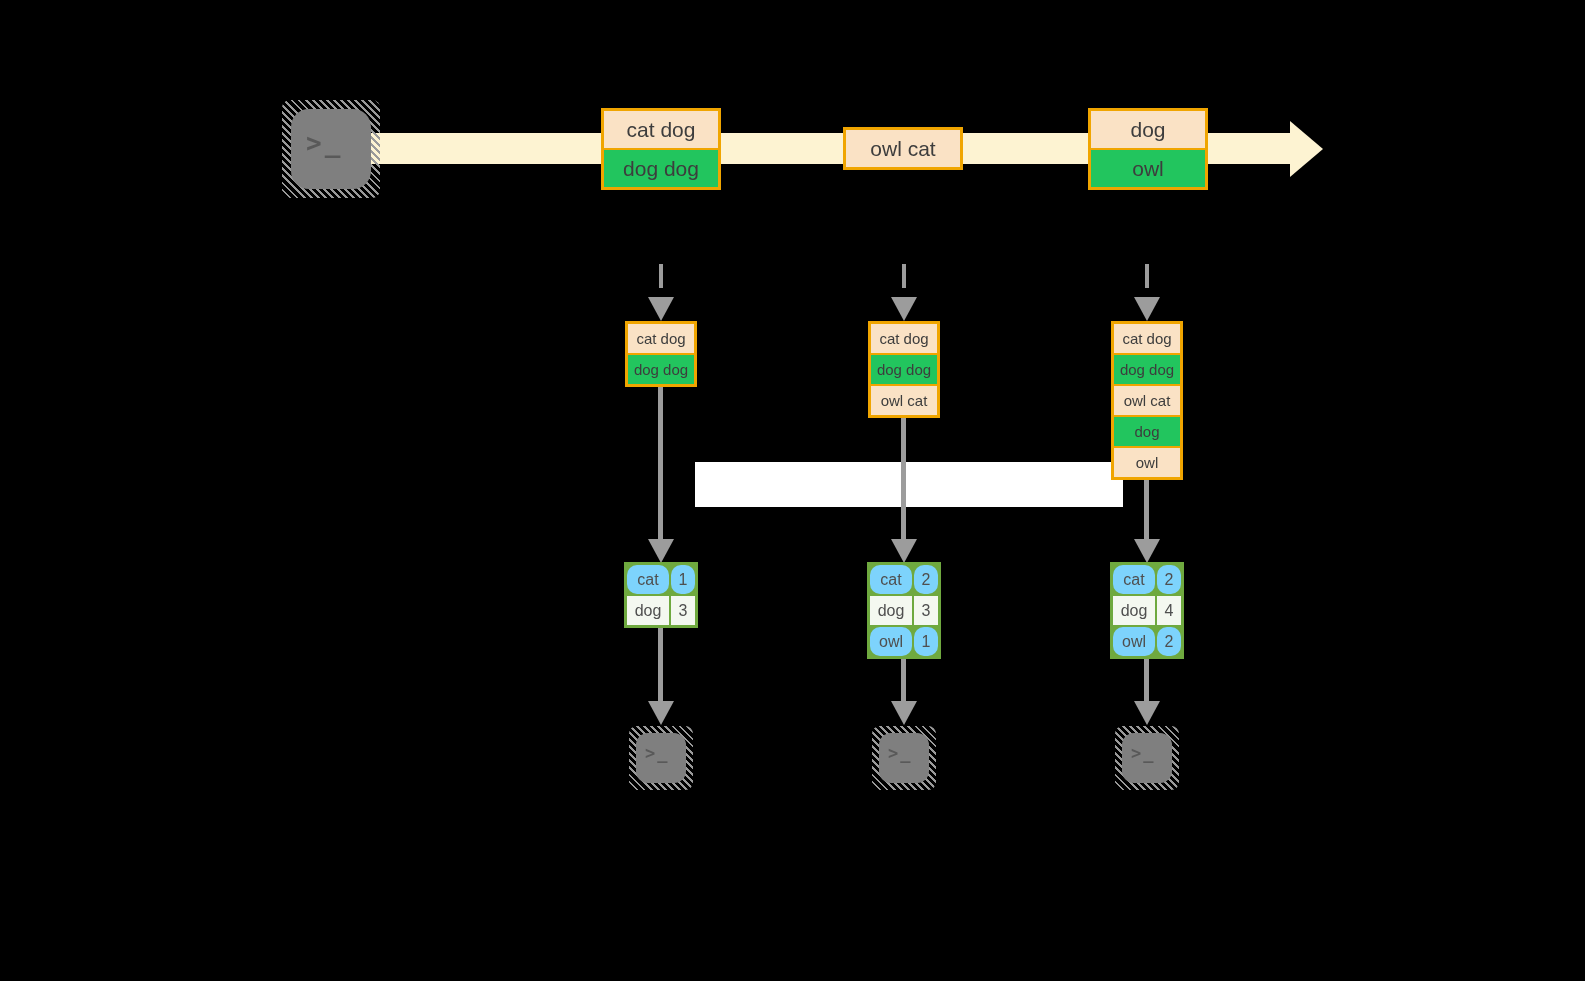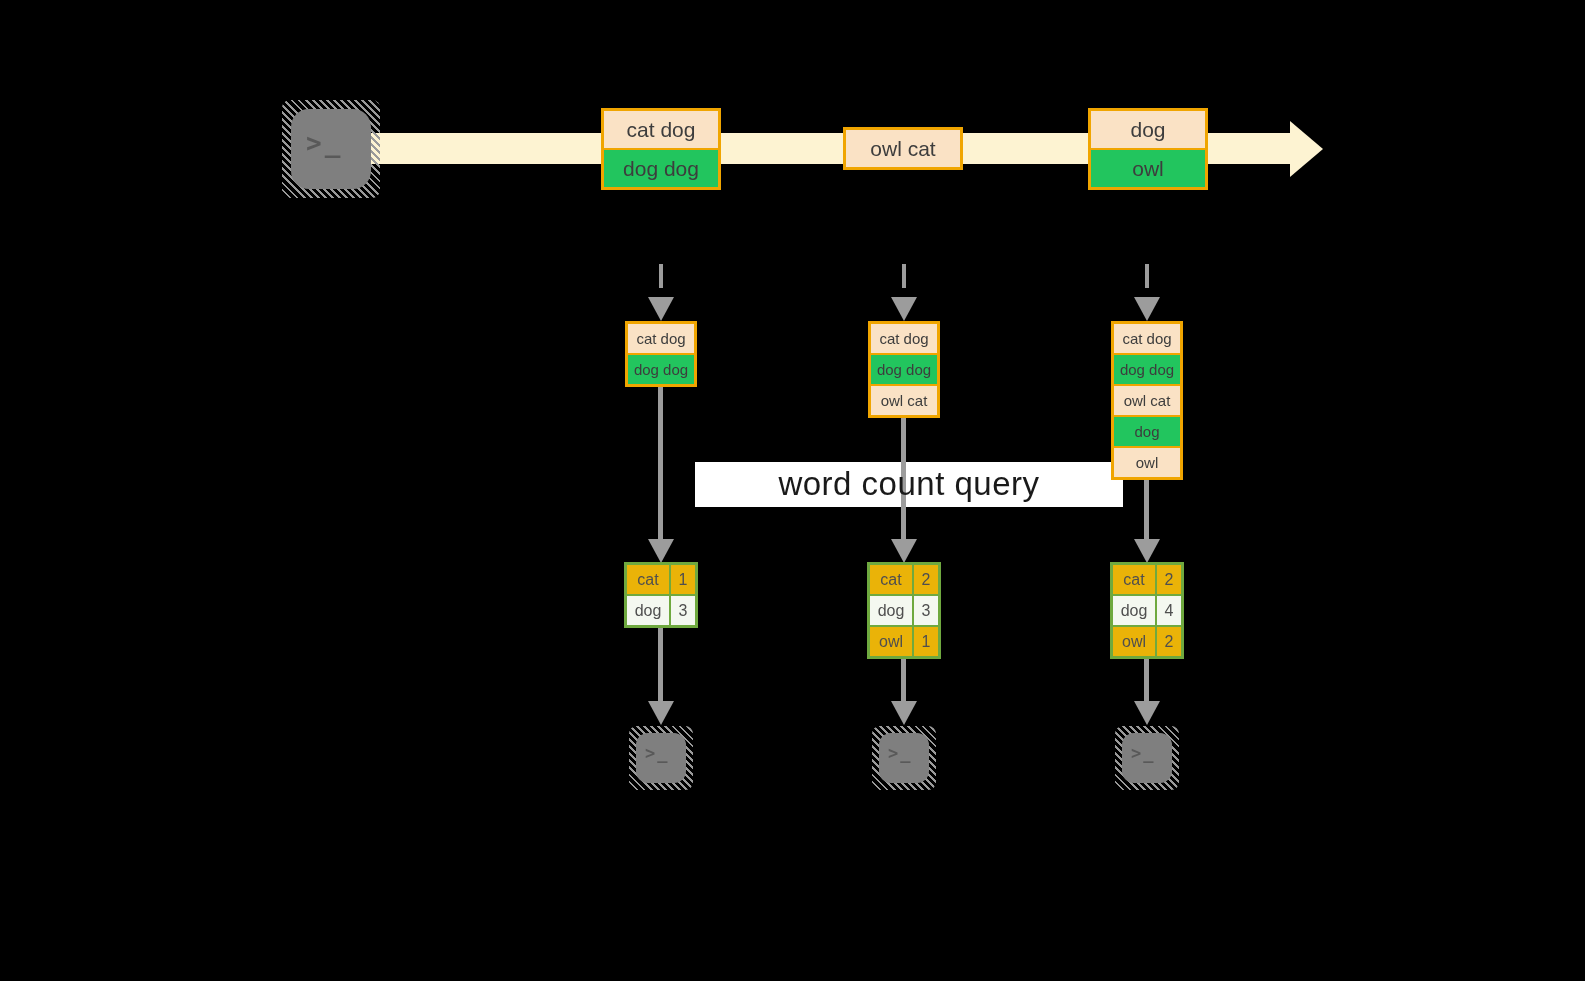--- a/index.html
+++ b/index.html
@@ -48,21 +48,21 @@
   .banner{position:absolute;left:695px;top:462px;width:428px;height:45px;background:#ffffff;z-index:1;}
   .banner-text{position:absolute;left:695px;top:460px;width:428px;height:47px;z-index:3;
                display:flex;align-items:center;justify-content:center;
                font-size:33px;font-weight:300;color:#1a1a1a;letter-spacing:0.5px;}
 
   
   .gtable{position:absolute;top:562px;border:3px solid #6fa93f;background:#6fa93f;
           display:grid;grid-template-columns:42px 24px;gap:2px;z-index:2;}
   .gtable .gcell{height:29px;display:flex;align-items:center;justify-content:center;
                  font-size:16px;color:#4f4f4f;}
-  .gd{background:#eab308;}
+  .gd{background:#7dd3fc;border-radius:10px;}
   .gl{background:#f4f8f0;}
 </style>
 </head>
 <body>
 
 <div class="canvas">
 
   <div class="band"></div>
   <div class="band-head"></div>
 
@@ -102,21 +102,20 @@
   </div>
   <div class="sbox" style="left:1111px;top:321px;">
     <div class="cell fd">cat dog</div>
     <div class="cell fl">dog dog</div>
     <div class="cell fd">owl cat</div>
     <div class="cell fl">dog</div>
     <div class="cell fd">owl</div>
   </div>
 
   <div class="banner"></div>
-  <div class="banner-text">word count query</div>
 
   <div class="vline" style="left:658px;top:387px;height:152px;"></div>
   <div class="ah" style="left:648px;top:539px;"></div>
   <div class="vline" style="left:901px;top:418px;height:121px;"></div>
   <div class="ah" style="left:891px;top:539px;"></div>
   <div class="vline" style="left:1144px;top:480px;height:59px;"></div>
   <div class="ah" style="left:1134px;top:539px;"></div>
 
   <div class="gtable" style="left:624px;">
     <div class="gcell gd">cat</div>

